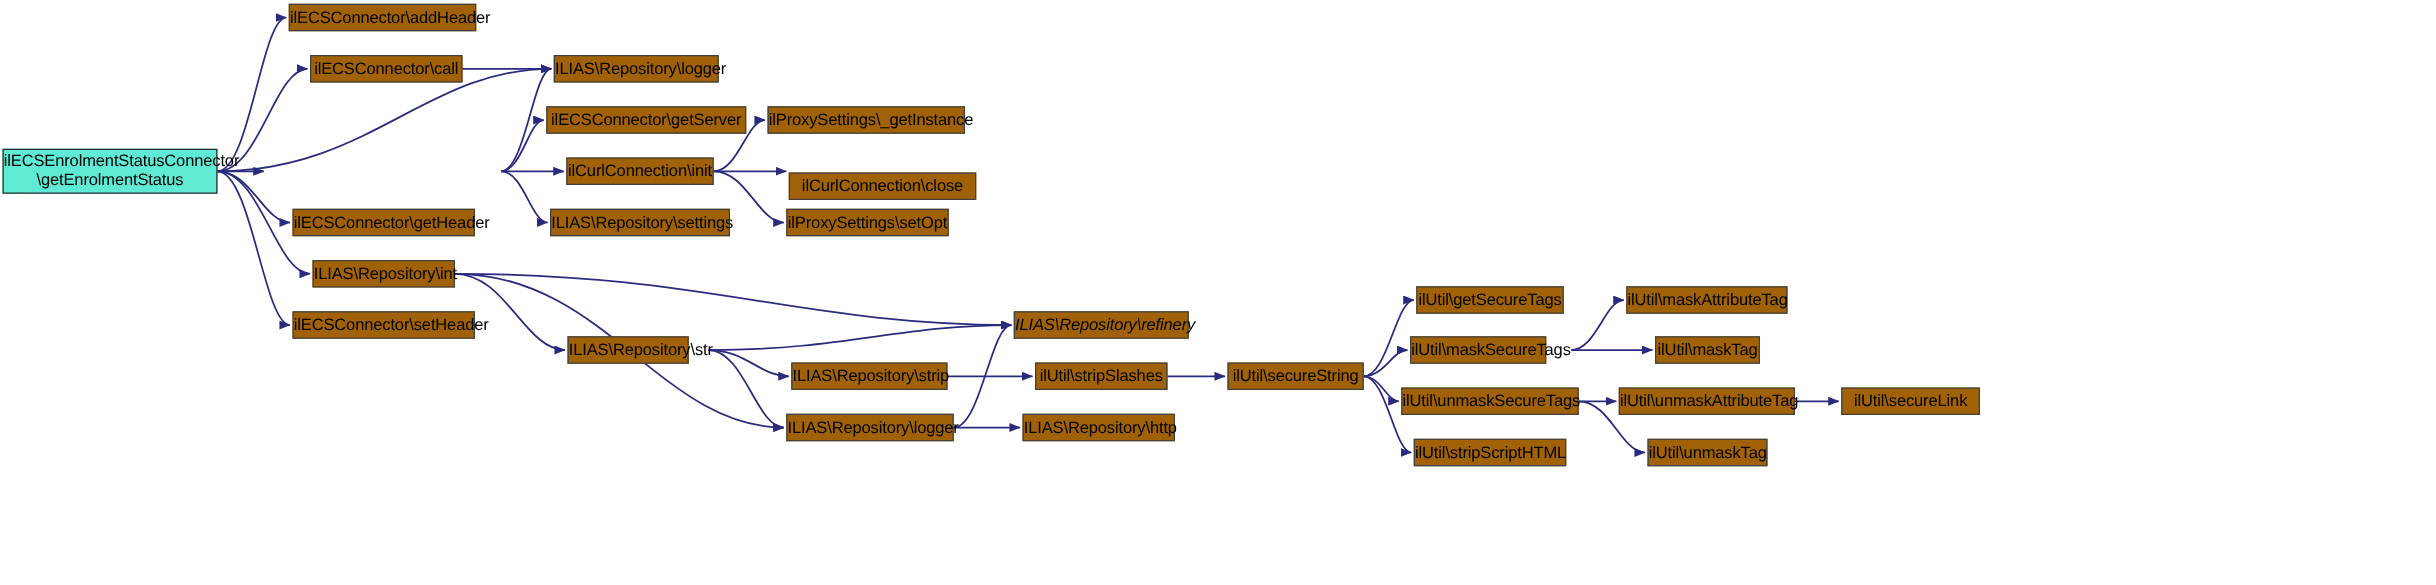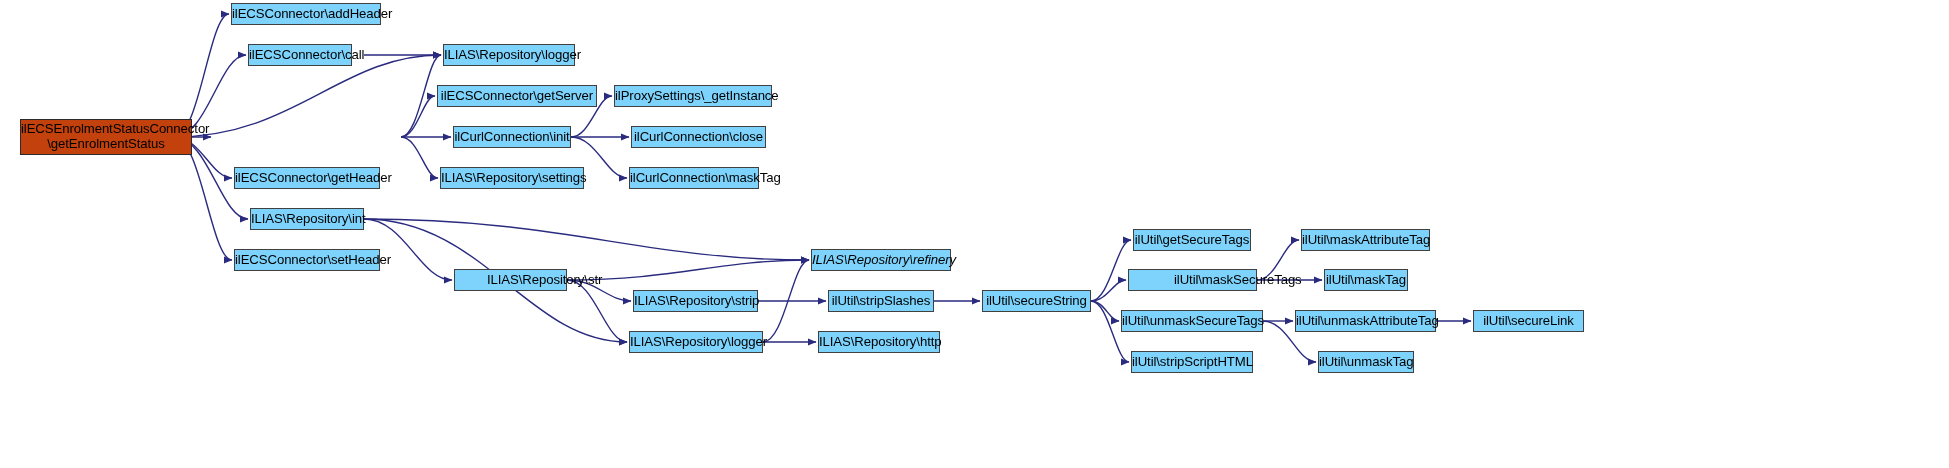--- a/index.html
+++ b/index.html
@@ -28,35 +28,34 @@
     position: absolute;
     left: 0;
     top: 0;
     width: 1949px;
     height: 468px;
   }
   .gnode {
     position: absolute;
     box-sizing: border-box;
     border: 1px solid #404040;
-    background: #7dd3fc;
+    background: #a16207;
     color: #000000;
     font-size: 13.2px;
     line-height: 1.12;
     display: flex;
     align-items: center;
     justify-content: center;
     text-align: center;
     white-space: pre;
     letter-spacing: -0.1px;
   }
   .gnode.root {
-    background: #c2410c;
+    background: #5eead4;
     border: 1px solid #2b2b2b;
-    margin-left: 18px;
   }
   .gnode .nlabel {
     display: block;
     width: 100%;
     padding: 0 2px;
   }
 </style>
 </head>
 <body>
 
@@ -101,40 +100,40 @@
         <path d="M1257,280 L1322,280" fill="none" stroke="#2a2a7f" stroke-width="1.4" marker-end="url(#arrow)"></path>
         <path d="M1263,321 L1293,321" fill="none" stroke="#2a2a7f" stroke-width="1.4" marker-end="url(#arrow)"></path>
         <path d="M1263,321 C1287.75,321 1297.1,362 1316,362" fill="none" stroke="#2a2a7f" stroke-width="1.4" marker-end="url(#arrow)"></path>
         <path d="M1436,321 L1471,321" fill="none" stroke="#2a2a7f" stroke-width="1.4" marker-end="url(#arrow)"></path>
       </g>
   </svg>
   <div id="node-layer">
       <div class="gnode root" style="left: 2px; top: 119px; width: 172px; height: 36px;"><span class="nlabel">ilECSEnrolmentStatusConnector
 \getEnrolmentStatus</span></div>
       <div class="gnode" style="left: 231px; top: 3px; width: 150px; height: 22px;"><span class="nlabel">ilECSConnector\addHeader</span></div>
-      <div class="gnode" style="left: 248px; top: 44px; width: 104px; height: 22px;"><span class="nlabel">ilECSConnector\call</span></div>
+      <div class="gnode" style="left: 248px; top: 44px; width: 122px; height: 22px;"><span class="nlabel">ilECSConnector\call</span></div>
       <div class="gnode" style="left: 443px; top: 44px; width: 132px; height: 22px;"><span class="nlabel">ILIAS\Repository\logger</span></div>
       <div class="gnode" style="left: 437px; top: 85px; width: 160px; height: 22px;"><span class="nlabel">ilECSConnector\getServer</span></div>
       <div class="gnode" style="left: 614px; top: 85px; width: 158px; height: 22px;"><span class="nlabel">ilProxySettings\_getInstance</span></div>
       <div class="gnode" style="left: 453px; top: 126px; width: 118px; height: 22px;"><span class="nlabel">ilCurlConnection\init</span></div>
-      <div class="gnode" style="left: 631px; top: 126px; width: 135px; height: 22px;"><span class="nlabel">ilCurlConnection\close</span></div>
+      <div class="gnode" style="left: 631px; top: 138px; width: 150px; height: 22px;"><span class="nlabel">ilCurlConnection\close</span></div>
       <div class="gnode" style="left: 234px; top: 167px; width: 146px; height: 22px;"><span class="nlabel">ilECSConnector\getHeader</span></div>
       <div class="gnode" style="left: 440px; top: 167px; width: 144px; height: 22px;"><span class="nlabel">ILIAS\Repository\settings</span></div>
-      <div class="gnode" style="left: 629px; top: 167px; width: 130px; height: 22px;"><span class="nlabel">ilCurlConnection\maskTag</span></div>
+      <div class="gnode" style="left: 629px; top: 167px; width: 130px; height: 22px;"><span class="nlabel">ilProxySettings\setOpt</span></div>
       <div class="gnode" style="left: 250px; top: 208px; width: 114px; height: 22px;"><span class="nlabel">ILIAS\Repository\int</span></div>
       <div class="gnode" style="left: 234px; top: 249px; width: 146px; height: 22px;"><span class="nlabel">ilECSConnector\setHeader</span></div>
       <div class="gnode" style="left: 811px; top: 249px; width: 140px; height: 22px; font-style: italic;"><span class="nlabel">ILIAS\Repository\refinery</span></div>
-      <div class="gnode" style="left: 454px; top: 269px; width: 113px; height: 22px; padding-left: 32px;"><span class="nlabel">ILIAS\Repository\str</span></div>
+      <div class="gnode" style="left: 454px; top: 269px; width: 97px; height: 22px;"><span class="nlabel">ILIAS\Repository\str</span></div>
       <div class="gnode" style="left: 633px; top: 290px; width: 125px; height: 22px;"><span class="nlabel">ILIAS\Repository\strip</span></div>
       <div class="gnode" style="left: 828px; top: 290px; width: 106px; height: 22px;"><span class="nlabel">ilUtil\stripSlashes</span></div>
       <div class="gnode" style="left: 982px; top: 290px; width: 109px; height: 22px;"><span class="nlabel">ilUtil\secureString</span></div>
       <div class="gnode" style="left: 629px; top: 331px; width: 134px; height: 22px;"><span class="nlabel">ILIAS\Repository\logger</span></div>
       <div class="gnode" style="left: 818px; top: 331px; width: 122px; height: 22px;"><span class="nlabel">ILIAS\Repository\http</span></div>
       <div class="gnode" style="left: 1133px; top: 229px; width: 118px; height: 22px;"><span class="nlabel">ilUtil\getSecureTags</span></div>
-      <div class="gnode" style="left: 1128px; top: 269px; width: 129px; height: 22px; padding-left: 45px;"><span class="nlabel">ilUtil\maskSecureTags</span></div>
+      <div class="gnode" style="left: 1128px; top: 269px; width: 109px; height: 22px;"><span class="nlabel">ilUtil\maskSecureTags</span></div>
       <div class="gnode" style="left: 1121px; top: 310px; width: 142px; height: 22px;"><span class="nlabel">ilUtil\unmaskSecureTags</span></div>
       <div class="gnode" style="left: 1131px; top: 351px; width: 122px; height: 22px;"><span class="nlabel">ilUtil\stripScriptHTML</span></div>
       <div class="gnode" style="left: 1301px; top: 229px; width: 129px; height: 22px;"><span class="nlabel">ilUtil\maskAttributeTag</span></div>
       <div class="gnode" style="left: 1324px; top: 269px; width: 84px; height: 22px;"><span class="nlabel">ilUtil\maskTag</span></div>
       <div class="gnode" style="left: 1295px; top: 310px; width: 141px; height: 22px;"><span class="nlabel">ilUtil\unmaskAttributeTag</span></div>
       <div class="gnode" style="left: 1318px; top: 351px; width: 96px; height: 22px;"><span class="nlabel">ilUtil\unmaskTag</span></div>
       <div class="gnode" style="left: 1473px; top: 310px; width: 111px; height: 22px;"><span class="nlabel">ilUtil\secureLink</span></div>
     </div>
 </div>
 

